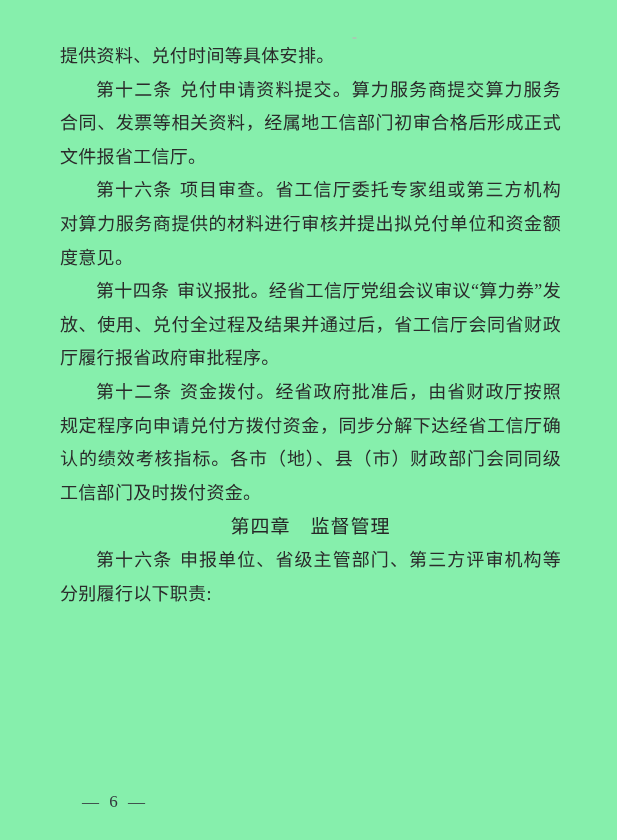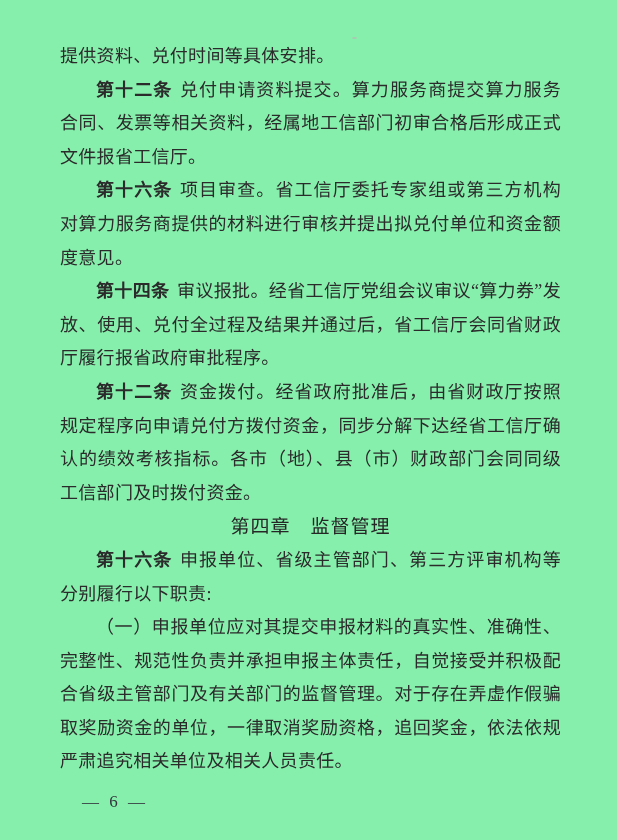--- a/index.html
+++ b/index.html
@@ -26,21 +26,21 @@
     margin: 0;
     font-size: 18px;
     line-height: 33.6px;
     text-align: justify;
     letter-spacing: 0.3px;
   }
   .indent {
     text-indent: 2em;
   }
   .term {
-    font-weight: 700;
+    font-weight: 400;
     font-family: "Liberation Sans", "DejaVu Sans", sans-serif;
     margin-right: 0.42em;
   }
   .chapter {
     margin: 0;
     font-size: 19px;
     line-height: 33.6px;
     text-align: center;
     font-weight: 400;
     font-family: "Liberation Sans", "DejaVu Sans", sans-serif;
@@ -81,18 +81,17 @@
     <p class="para indent"><span class="term">第十六条</span><span>项目审查。省工信厅委托专家组或第三方机构对算力服务商提供的材料进行审核并提出拟兑付单位和资金额度意见。</span></p>
 
     <p class="para indent"><span class="term">第十四条</span><span>审议报批。经省工信厅党组会议审议“算力券”发放、使用、兑付全过程及结果并通过后，省工信厅会同省财政厅履行报省政府审批程序。</span></p>
 
     <p class="para indent"><span class="term">第十二条</span><span>资金拨付。经省政府批准后，由省财政厅按照规定程序向申请兑付方拨付资金，同步分解下达经省工信厅确认的绩效考核指标。各市（地）、县（市）财政部门会同同级工信部门及时拨付资金。</span></p>
 
     <h2 class="chapter">第四章　监督管理</h2>
 
     <p class="para indent"><span class="term">第十六条</span><span>申报单位、省级主管部门、第三方评审机构等分别履行以下职责:</span></p>
 
-    <p class="para indent">（一）申报单位应对其提交申报材料的真实性、准确性、完整性、规范性负责并承担申报主体责任，自觉接受并积极配合省级主管部门及有关部门的监督管理。对于存在弄虚作假骗取奖励资金的单位，一律取消奖励资格，追回奖金，依法依规严肃追究相关单位及相关人员责任。</p>
 
   </div>
 
   <div class="pageno">— 6 —</div>
 </div>
 
 </body></html>

